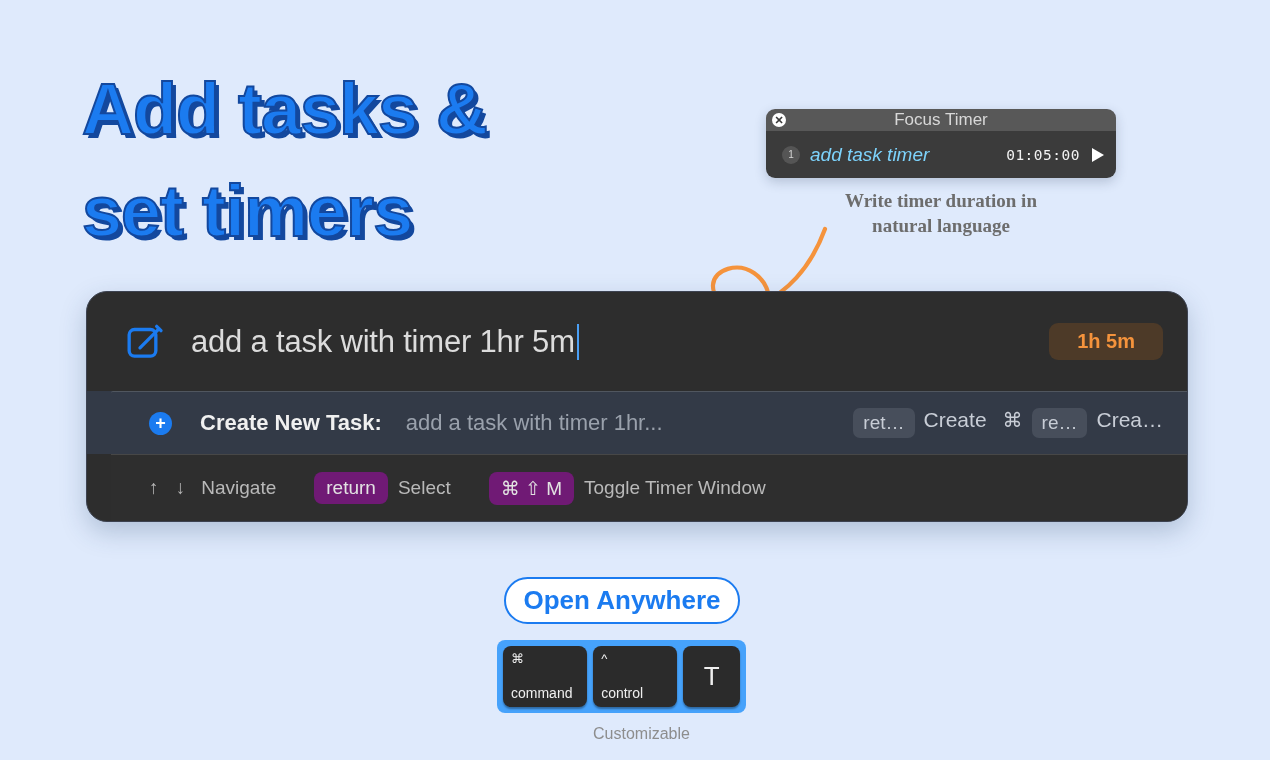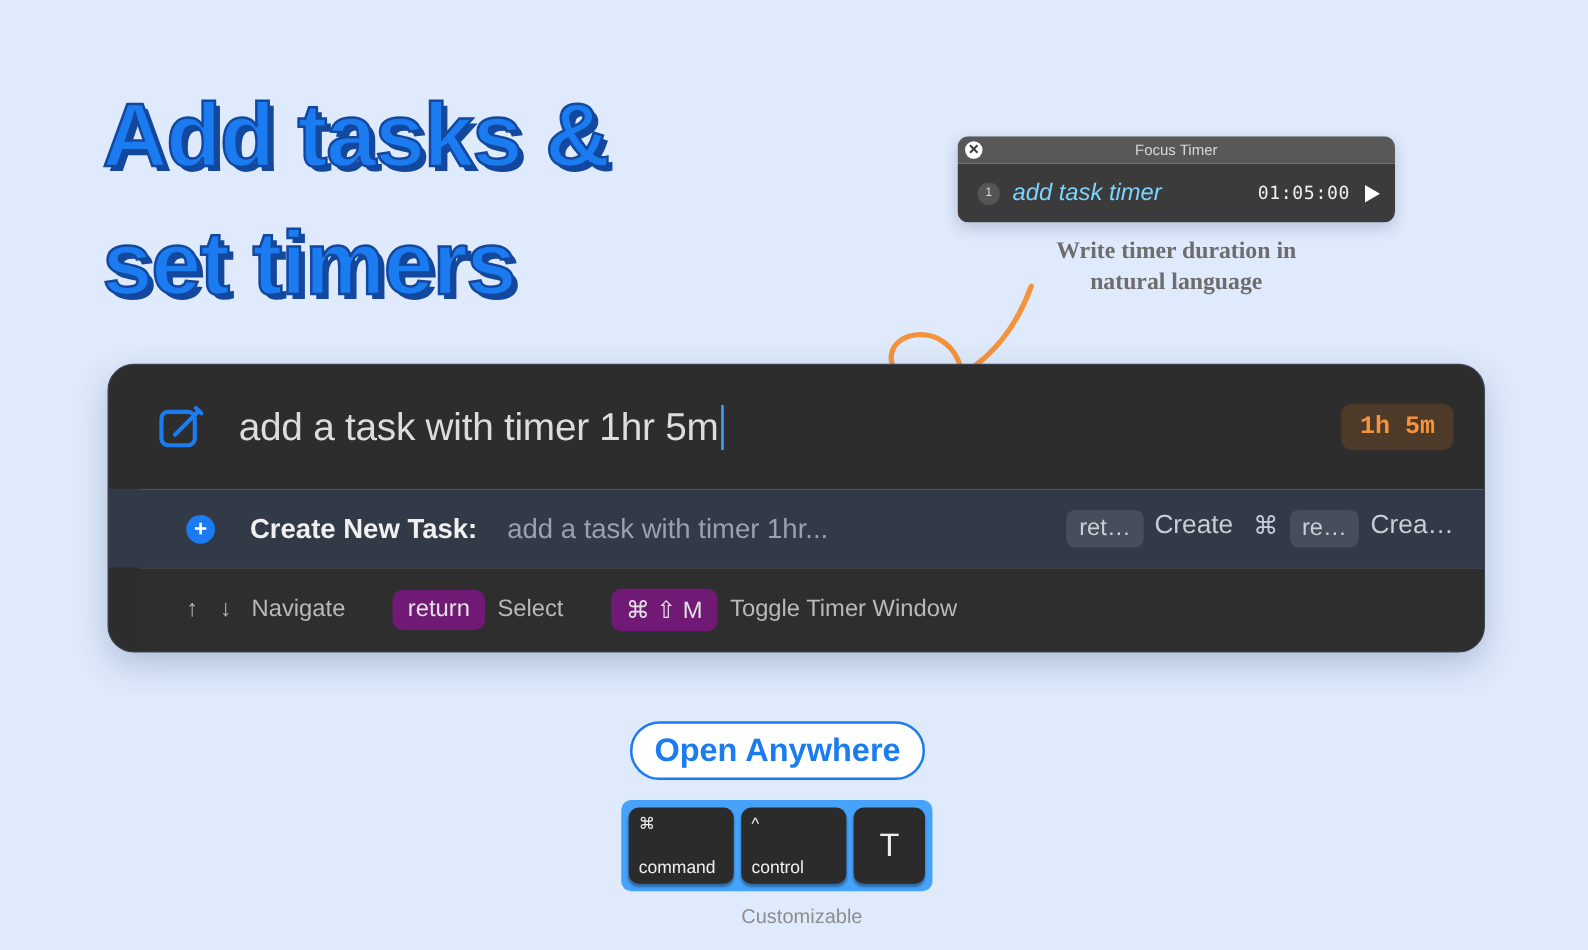--- a/index.html
+++ b/index.html
@@ -43,21 +43,21 @@
   }
   #ft-titlebar {
     height: 22px;
     background: #585858;
     position: relative;
     display: flex;
     align-items: center;
     justify-content: center;
   }
   #ft-title {
-    font-size: 12px;
+    font-size: 17px;
     color: #d8d8d8;
     font-weight: 400;
   }
   #ft-close {
     position: absolute;
     left: 6px; top: 4px;
     width: 14px; height: 14px;
     border-radius: 50%;
     background: #ffffff;
     color: #3a3a3a;
@@ -164,24 +164,23 @@
     height: 36px;
     background: #4a9ff5;
     margin-left: 2px;
     flex: none;
   }
   #duration-chip {
     background: #4d3a28;
     color: #f5933c;
     font-size: 20px;
     font-weight: 700;
-    padding: 7px 15px;
+    padding: 7px 28px;
     border-radius: 9px;
     flex: none;
-    font-family: Liberation Mono, monospace;
   }
 
   #result-row {
     background: #333a47;
     height: 62px;
     display: flex;
     align-items: center;
     padding: 0 24px 0 38px;
     border-top: 1px solid #50565f;
     margin-left: 24px;

